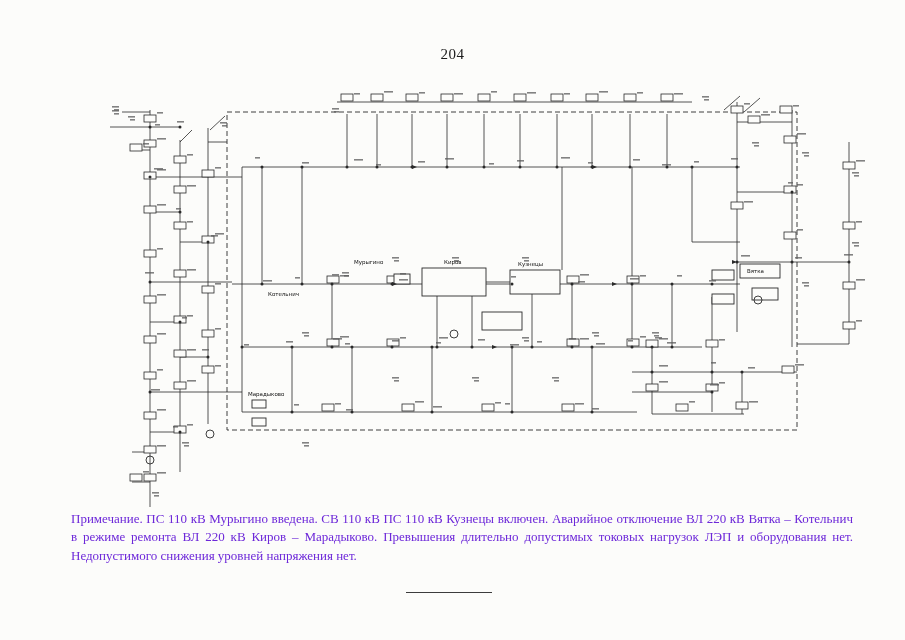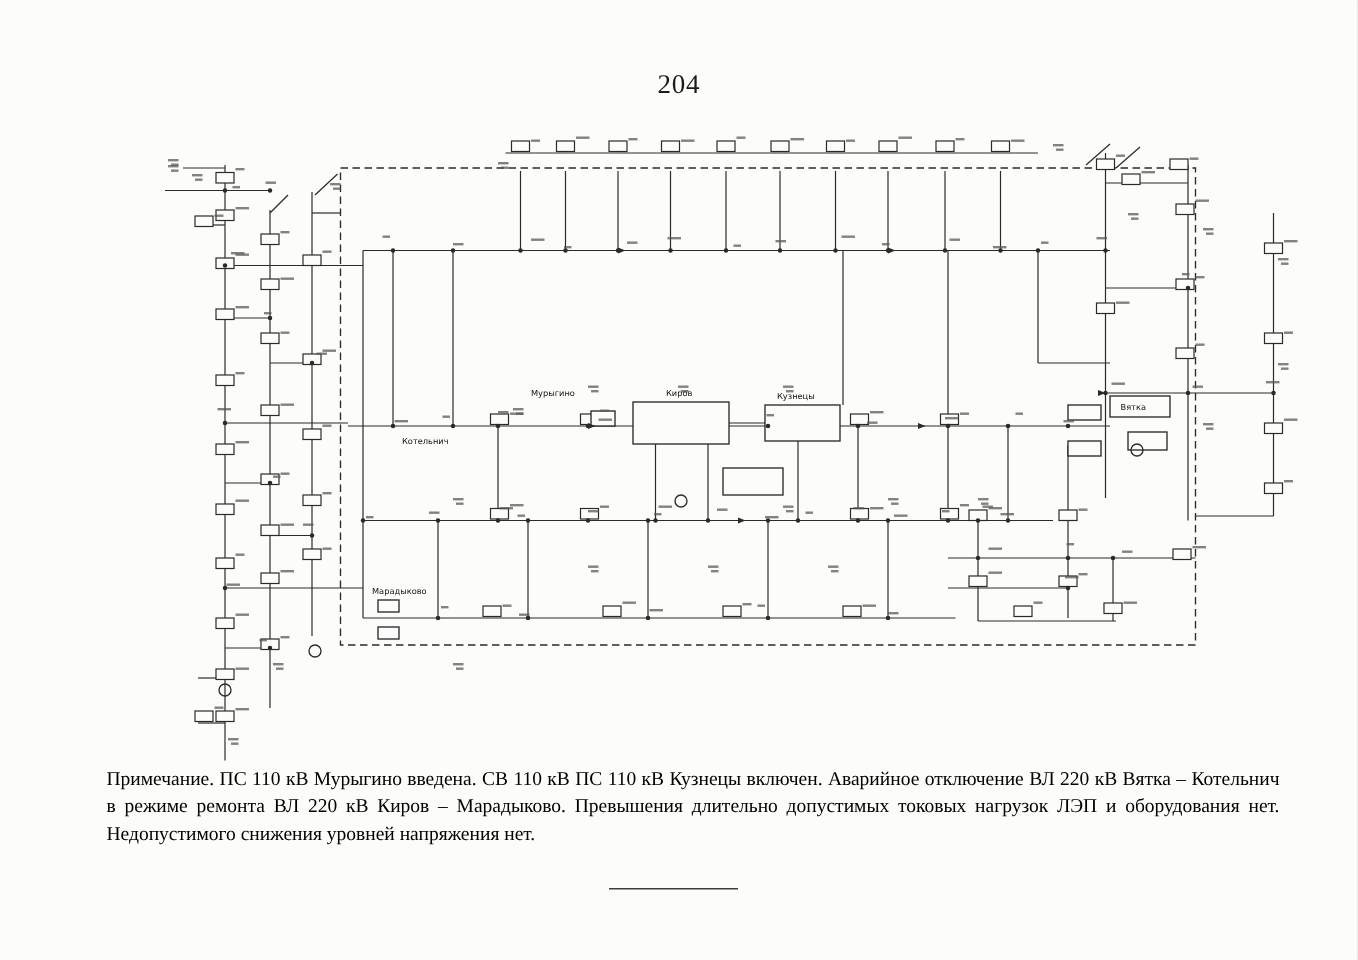--- a/index.html
+++ b/index.html
@@ -3,31 +3,31 @@
 <meta charset="utf-8">
 <style>
   html,body{margin:0;padding:0;background:#e8e8e6;}
   .page{
     position:relative;width:905px;height:640px;background:#fcfcfa;
     font-family:"Liberation Serif",serif;color:#1b1b1b;overflow:hidden;
     box-shadow:0 0 4px rgba(0,0,0,.15);
   }
   .page-number{
     position:absolute;top:46px;left:0;right:0;text-align:center;
-    font-size:18px;letter-spacing:.5px;
+    font-size:15px;letter-spacing:.5px;
   }
   .heading{
     position:absolute;top:61px;left:100px;margin:0;
     font-size:14.5px;font-weight:bold;
   }
   .diagram{position:absolute;left:92px;top:82px;width:800px;height:440px;}
   .diagram svg{width:100%;height:100%;display:block;}
   .note{
     position:absolute;left:71px;top:510px;width:782px;margin:0;
-    font-size:13px;line-height:1.42;text-align:justify;color:#000000;
+    font-size:13px;line-height:1.42;text-align:justify;color:#6d28d9;
   }
   .bottom-rule{
     position:absolute;left:406px;top:592px;width:86px;height:1px;background:#3c3c3c;
   }
 </style>
 </head>
 <body>
 
 <div class="page">
 

